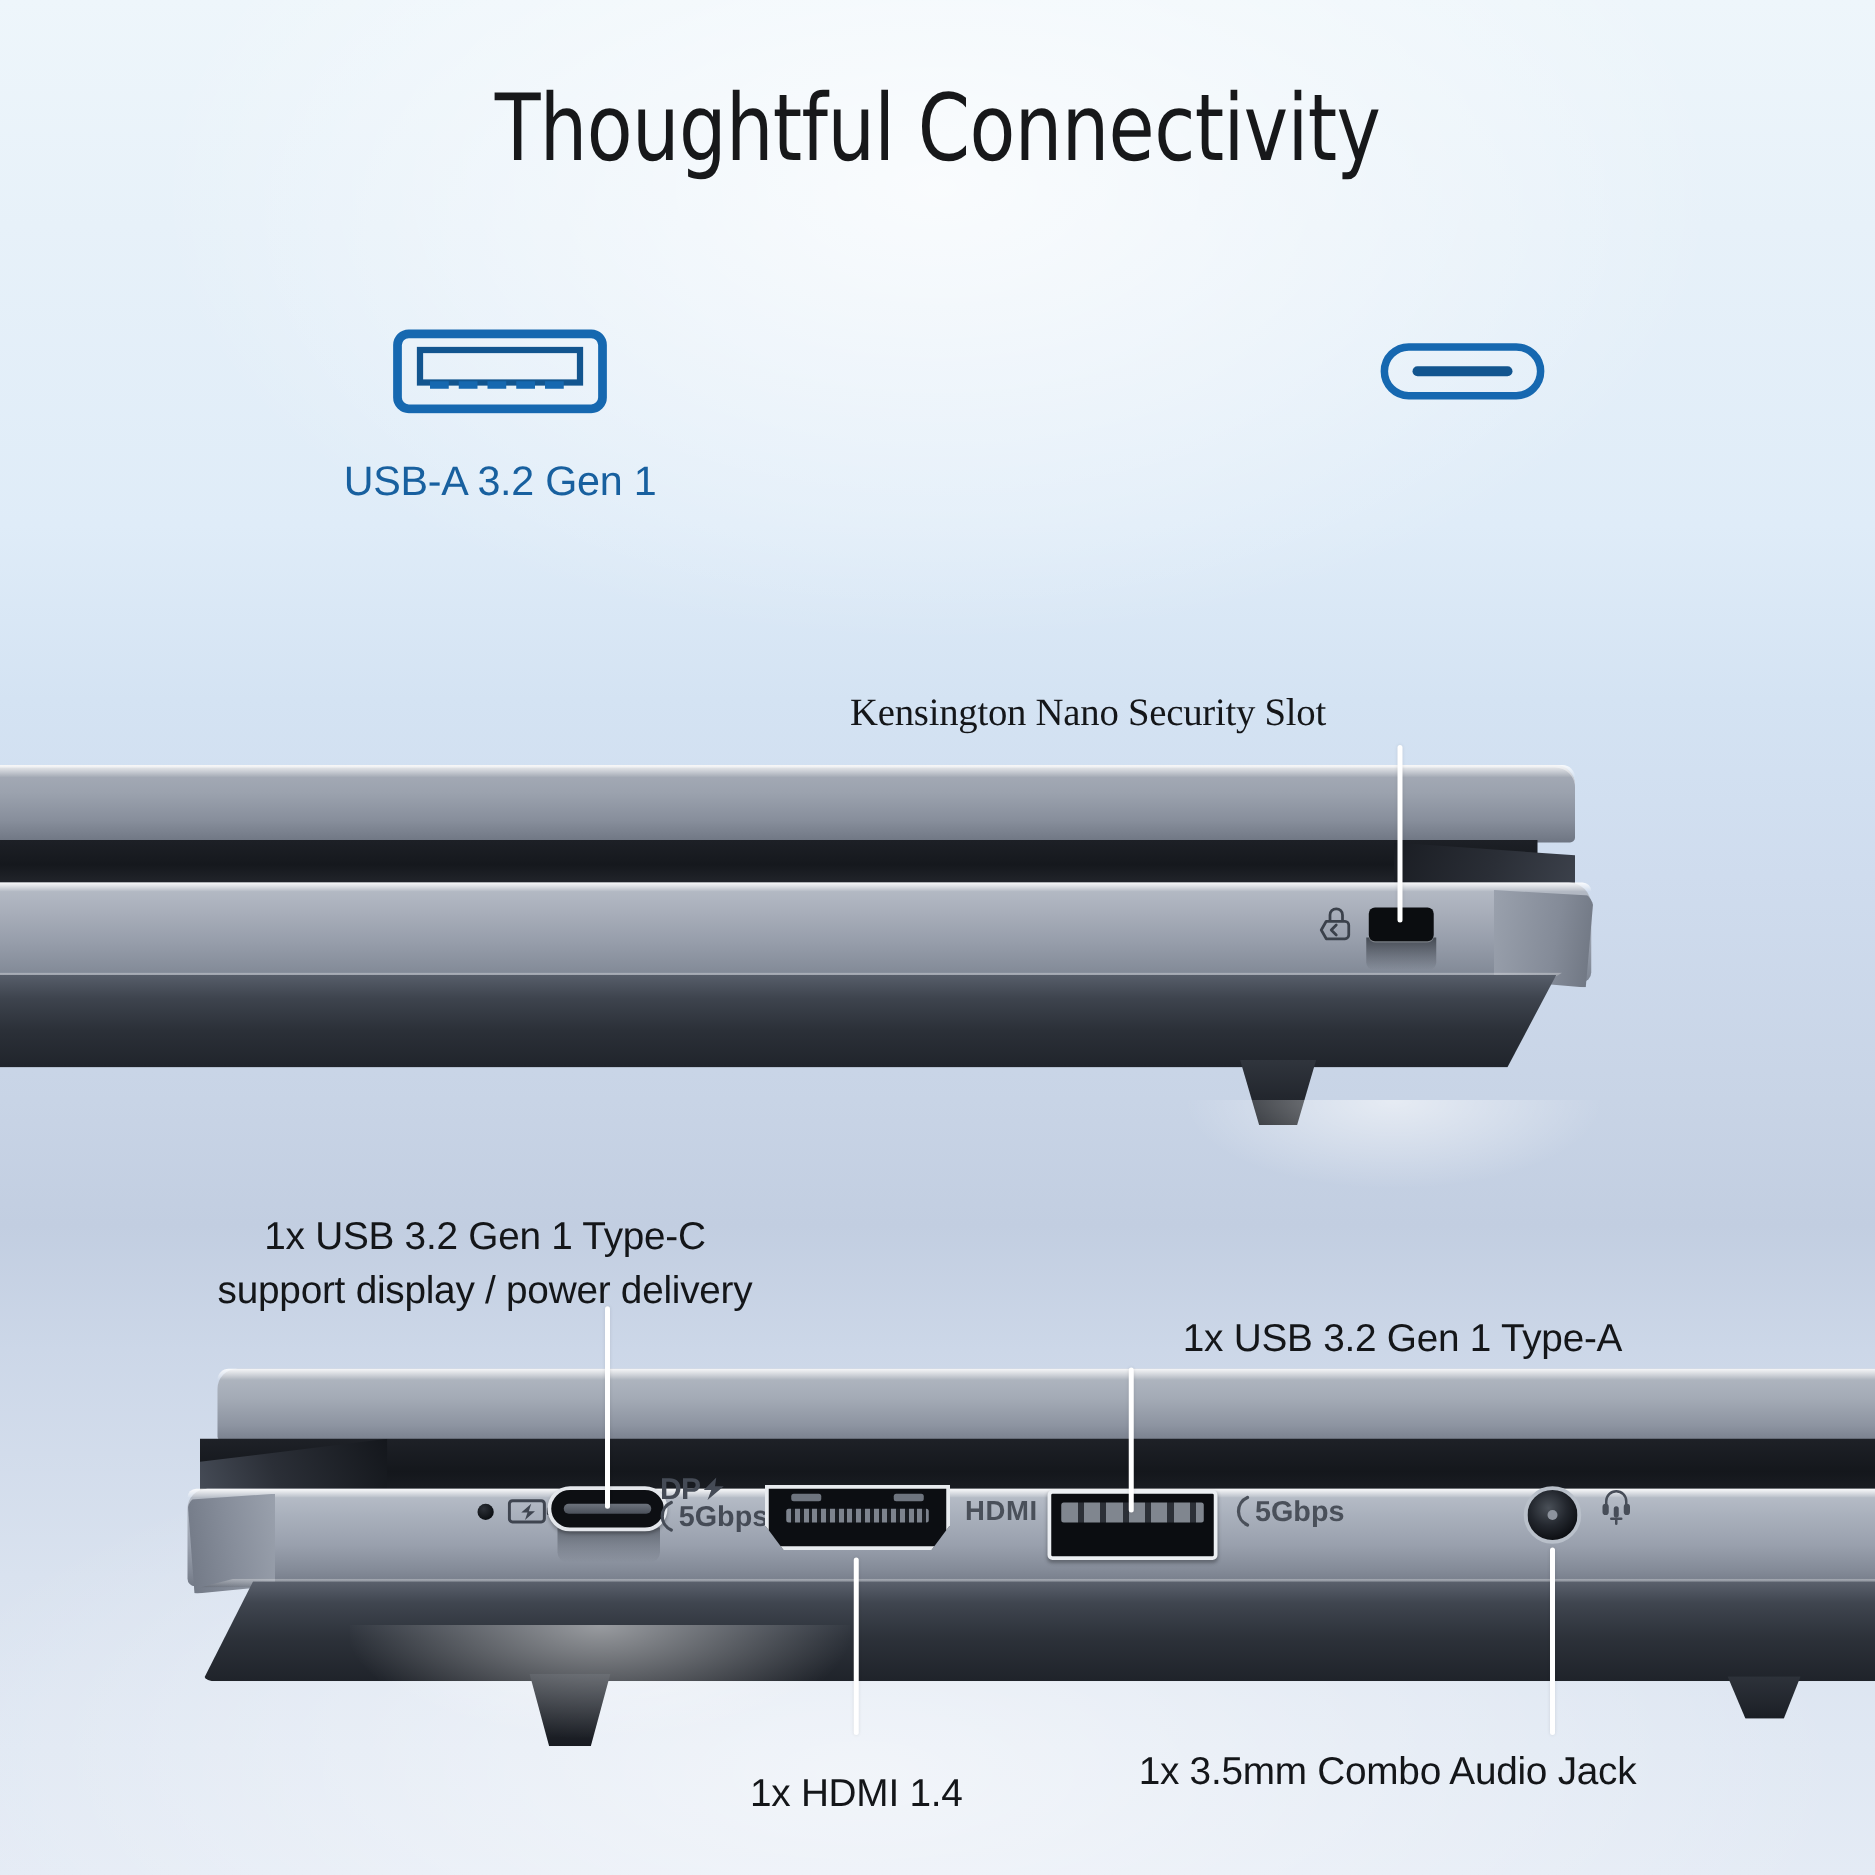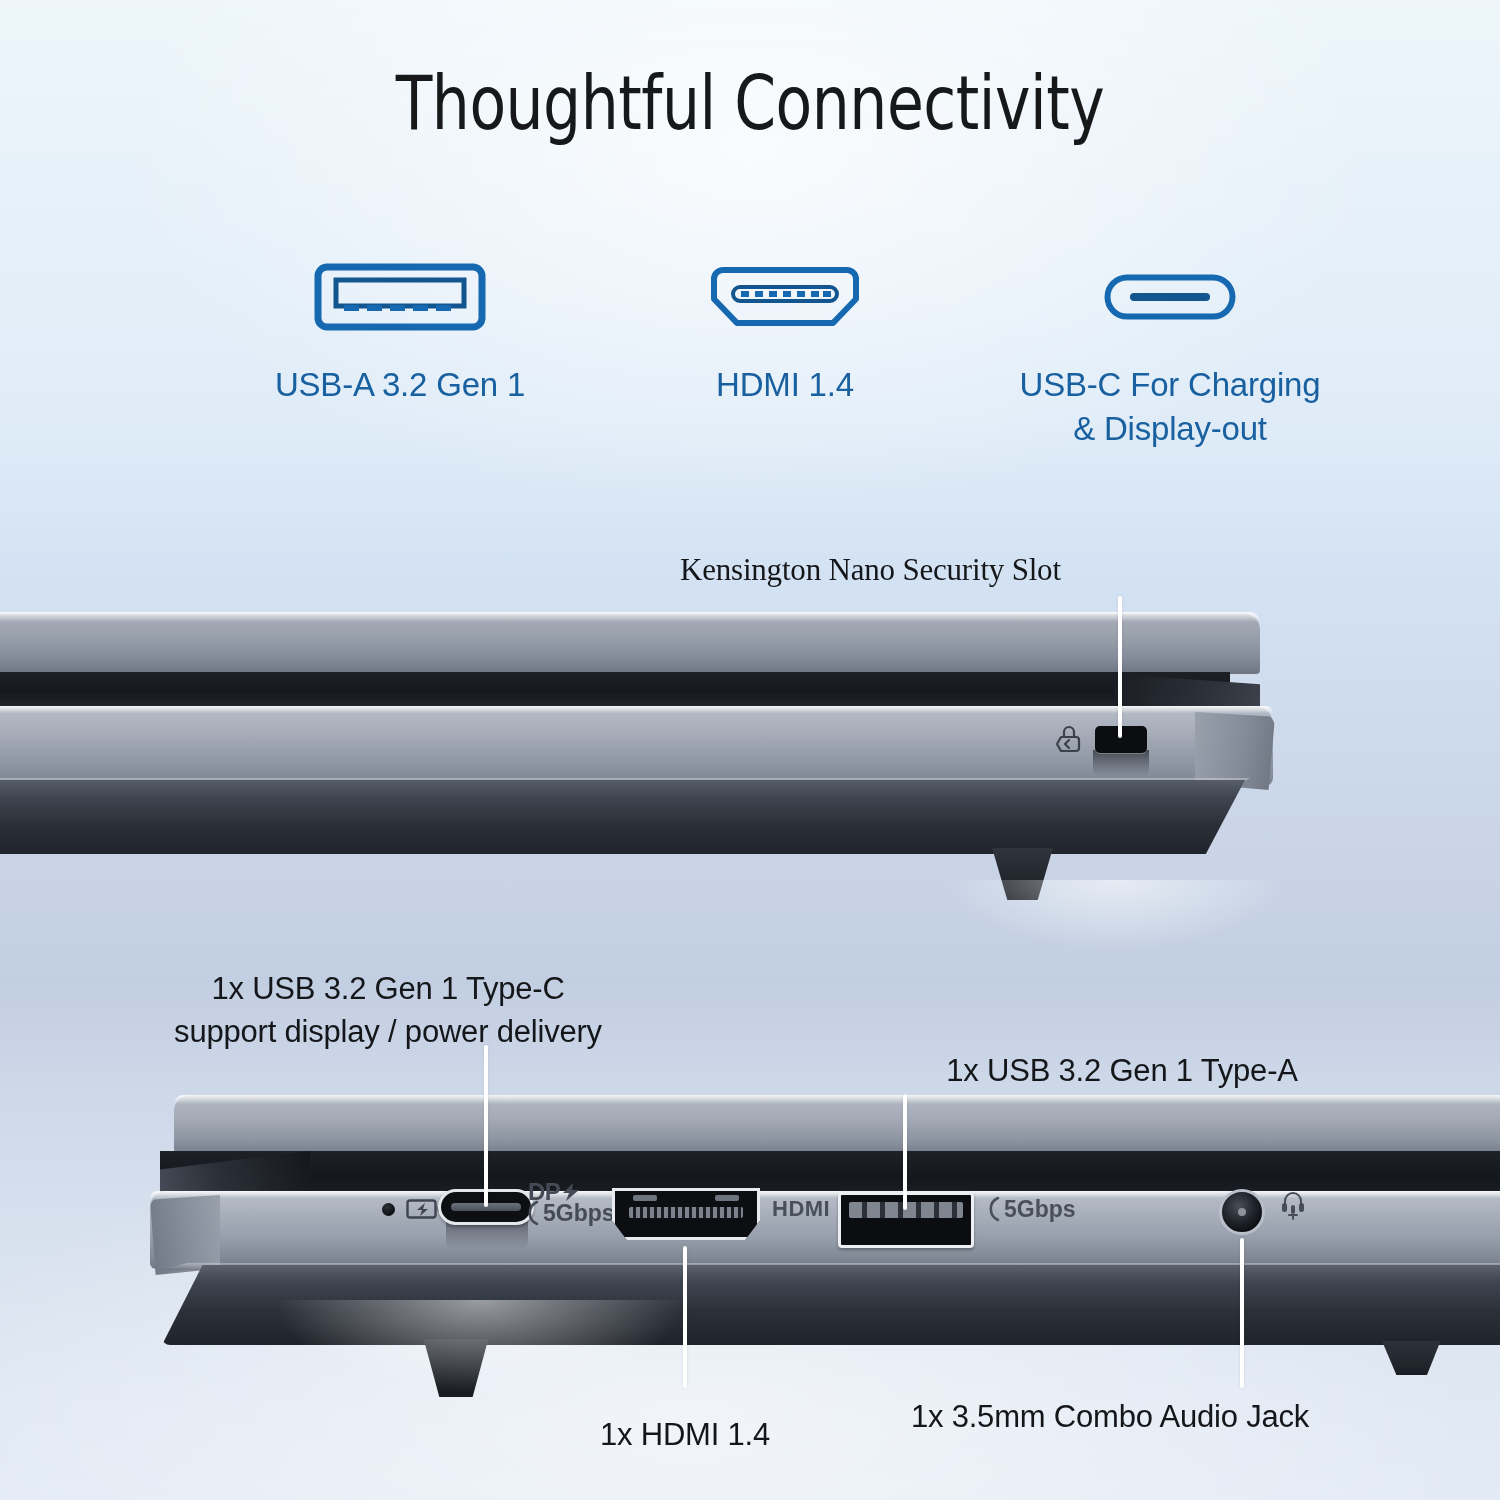--- a/index.html
+++ b/index.html
@@ -581,46 +581,28 @@
           <rect x="30" y="42" width="15" height="6" fill="#1668b0"></rect>
           <rect x="53" y="42" width="15" height="6" fill="#1668b0"></rect>
           <rect x="76" y="42" width="15" height="6" fill="#1668b0"></rect>
           <rect x="99" y="42" width="15" height="6" fill="#1668b0"></rect>
           <rect x="122" y="42" width="15" height="6" fill="#1668b0"></rect>
         </svg>
       </div>
       <div class="flabel">USB-A 3.2 Gen 1</div>
     </div>
 
-    <div class="feature">
-      <div class="icon-wrap">
-        <svg width="152" height="64" viewBox="0 0 152 64" fill="none" aria-hidden="true">
-          <path d="M14 5 H138 A9 9 0 0 1 147 14 V34 L124 58 H28 L5 34 V14 A9 9 0 0 1 14 5 Z" stroke="#1668b0" stroke-width="6" fill="none" stroke-linejoin="round"></path>
-          <rect x="24" y="22" width="104" height="14" rx="7" stroke="#12558f" stroke-width="4" fill="none"></rect>
-          <rect x="32" y="26" width="8" height="6" fill="#1668b0"></rect>
-          <rect x="46" y="26" width="8" height="6" fill="#1668b0"></rect>
-          <rect x="60" y="26" width="8" height="6" fill="#1668b0"></rect>
-          <rect x="74" y="26" width="8" height="6" fill="#1668b0"></rect>
-          <rect x="88" y="26" width="8" height="6" fill="#1668b0"></rect>
-          <rect x="102" y="26" width="8" height="6" fill="#1668b0"></rect>
-          <rect x="114" y="26" width="8" height="6" fill="#1668b0"></rect>
-        </svg>
-      </div>
-      <div class="flabel">HDMI 1.4</div>
-    </div>
 
     <div class="feature">
       <div class="icon-wrap">
         <svg width="132" height="46" viewBox="0 0 132 46" fill="none" aria-hidden="true">
           <rect x="3.5" y="3.5" width="125" height="39" rx="19.5" stroke="#1668b0" stroke-width="6"></rect>
           <rect x="26" y="19" width="80" height="8" rx="4" fill="#12558f"></rect>
         </svg>
       </div>
-      <div class="flabel">USB-C For Charging
-&amp; Display-out</div>
     </div>
 
   </div>
 
   <div class="laptop" id="laptop-top">
     <div class="lid"></div>
     <div class="lid-top-hl"></div>
     <div class="seam"></div>
     <div class="seam-wedge"></div>
     <div class="base"></div>

